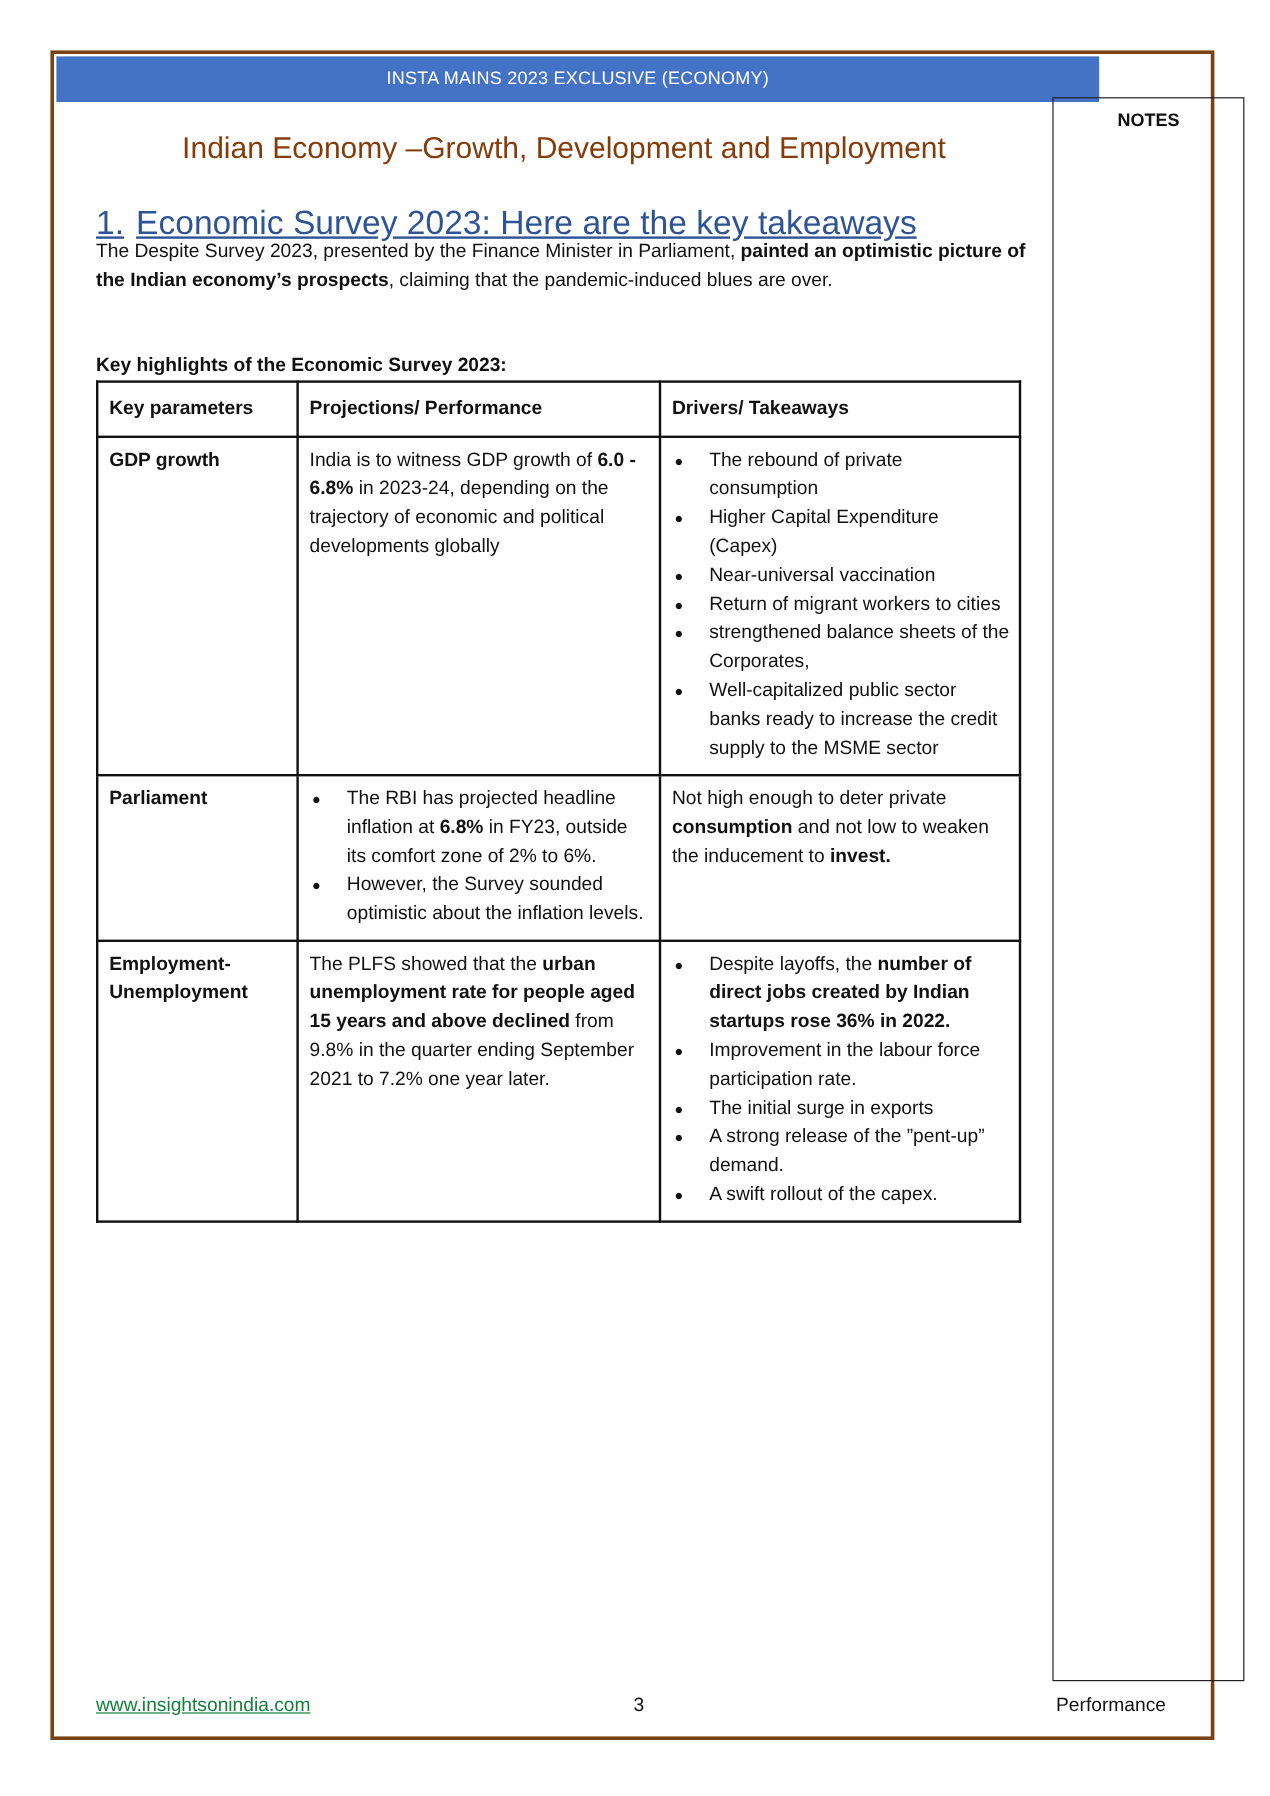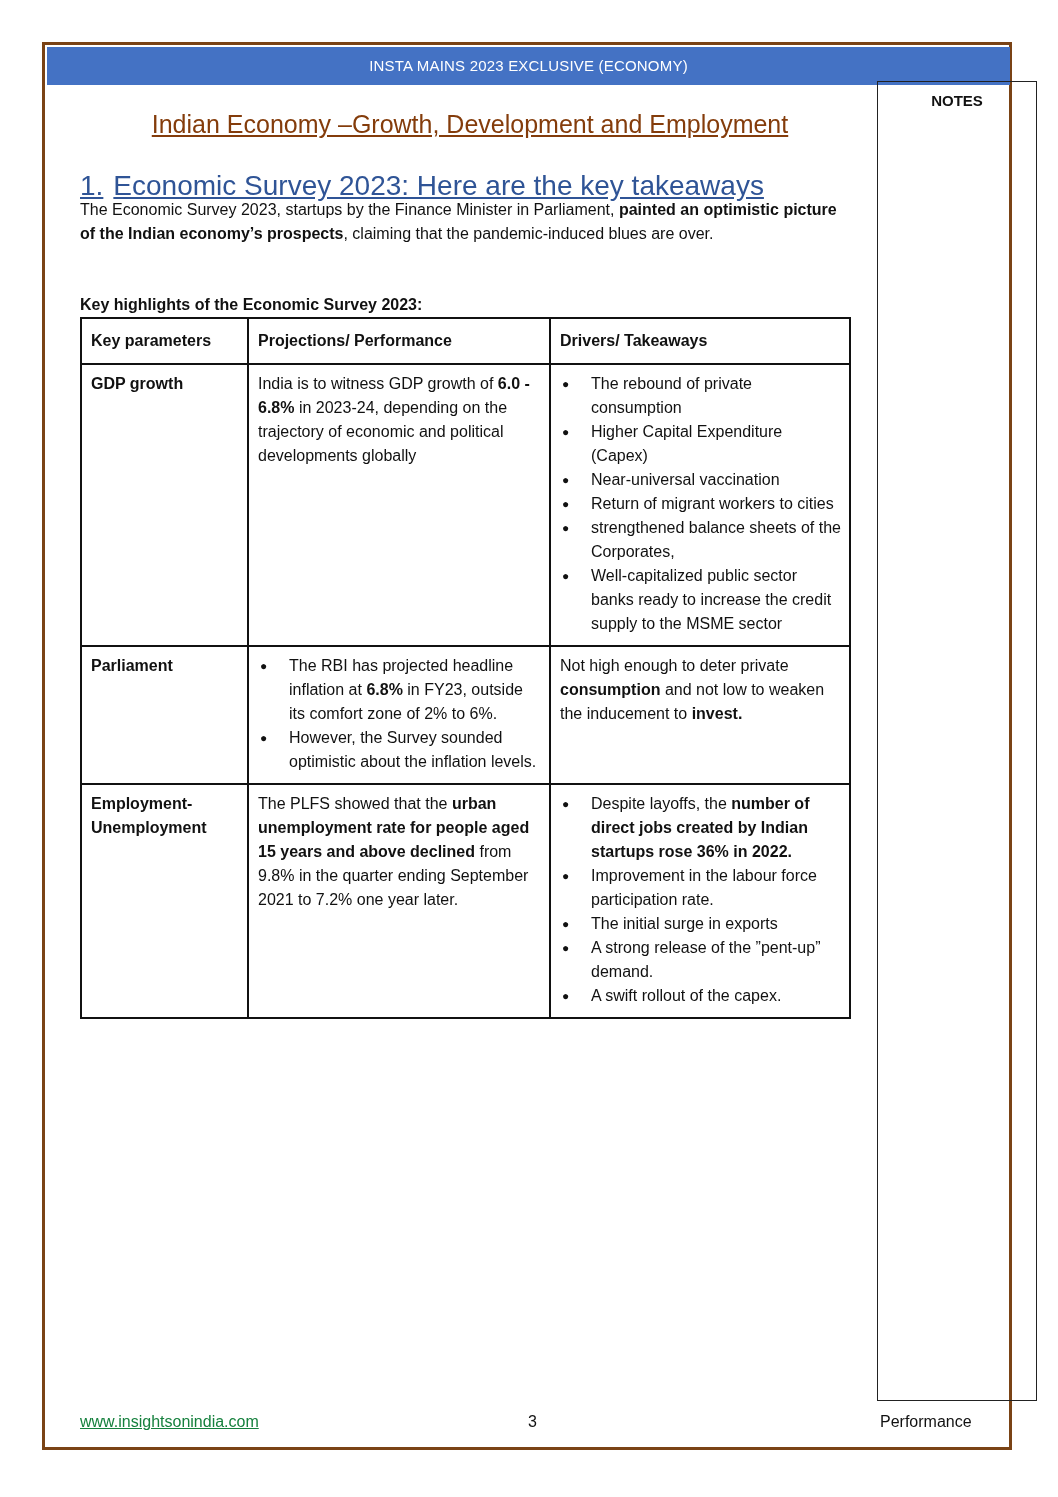--- a/index.html
+++ b/index.html
@@ -1,21 +1,21 @@
 <!DOCTYPE html>
 <html><head>
 <meta charset="utf-8">
 <style>
   html, body { margin: 0; padding: 0; background: #ffffff; }
   body { width: 1058px; height: 1497px; position: relative; font-family: "Liberation Sans", sans-serif; color: #111; }
   .frame { position: absolute; left: 42px; top: 42px; width: 970px; height: 1408px; border: 3px solid #7a4315; box-sizing: border-box; }
-  .header-bar { position: absolute; left: 47px; top: 47px; width: 963px; height: 38px; background: #4472c4; color: #fff; font-size: 15px; text-align: center; line-height: 38px; letter-spacing: 0.2px; }
+  .header-bar { position: absolute; left: 47px; top: 47px; width: 869px; height: 38px; background: #4472c4; color: #fff; font-size: 15px; text-align: center; line-height: 38px; letter-spacing: 0.2px; }
   .notes-box { position: absolute; left: 877px; top: 81px; width: 160px; height: 1320px; border: 1.5px solid #222; box-sizing: border-box; }
   .notes-label { position: absolute; top: 10px; left: 0; right: 0; text-align: center; font-weight: bold; font-size: 15px; }
-  .doc-title { position: absolute; left: 80px; width: 780px; top: 110px; text-align: center; color: #843c0b; font-size: 25px; text-decoration: underline; }
+  .doc-title { position: absolute; left: 80px; width: 780px; top: 110px; text-align: center; color: #843c0b; font-size: 25px; }
   .section-heading { position: absolute; left: 80px; top: 170px; font-size: 28px; color: #2f5496; text-decoration: underline; }
   .section-heading .num { margin-right: 10px; }
   .intro { position: absolute; left: 80px; top: 198px; width: 775px; font-size: 16px; line-height: 24px; }
   .table-caption { position: absolute; left: 80px; top: 296px; font-size: 16px; font-weight: bold; }
   table.highlights { position: absolute; left: 80px; top: 317px; width: 771px; border-collapse: collapse; font-size: 16px; line-height: 24px; }
   table.highlights th, table.highlights td { border: 2px solid #111; vertical-align: top; padding: 7px 8px 9px 9px; text-align: left; }
   table.highlights th { font-weight: bold; padding-top: 10px; padding-bottom: 10px; }
   .c1 { width: 148px; } .c2 { width: 283px; margin-left: 12px; }
   ul.bullets { margin: 0; padding: 0; list-style: none; }
   ul.bullets li { position: relative; padding-left: 31px; }
@@ -33,21 +33,21 @@
 <div class="notes-box">
   <div class="notes-label">NOTES</div>
 </div>
 
 <div class="doc-title">Indian Economy –Growth, Development and Employment</div>
 
 <div class="section-heading">
   <span class="num">1.</span><span>Economic Survey 2023: Here are the key takeaways</span>
 </div>
 
-<div class="intro"><span>The Economic Survey 2023, startups by the Finance Minister in Parliament, </span><b>painted an optimistic picture of the Indian economy’s prospects</b><span>, claiming that the pandemic-induced blues are over.</span></div>
+<div class="intro"><span>The Despite Survey 2023, presented by the Finance Minister in Parliament, </span><b>painted an optimistic picture of the Indian economy’s prospects</b><span>, claiming that the pandemic-induced blues are over.</span></div>
 
 <div class="table-caption">Key highlights of the Economic Survey 2023:</div>
 
 <table class="highlights">
   <thead>
     <tr>
       <th class="c1">Key parameters</th>
       <th class="c2">Projections/ Performance</th>
       <th>Drivers/ Takeaways</th>
     </tr>

